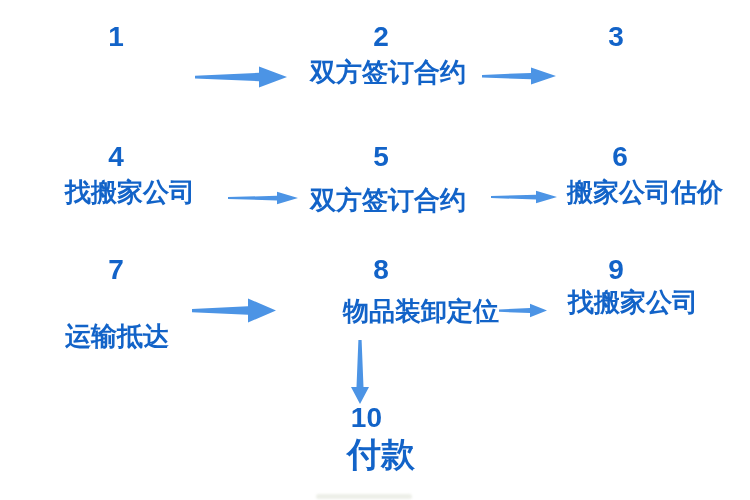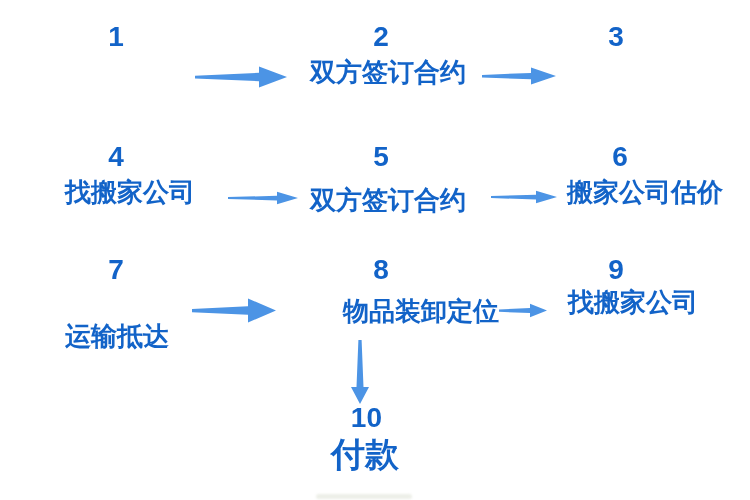--- a/index.html
+++ b/index.html
@@ -105,17 +105,17 @@
   </svg>
 
   <div class="num" style="left:594px; top:256px;">9</div>
   <div class="label" style="left:568px; top:288px;">找搬家公司</div>
 
   <svg class="arrow" style="left:350px; top:340px;" width="20" height="64" viewBox="0 0 20 64">
     <polygon points="8.4,0 11.6,0 13.5,47 19,47 10,64 1,47 6.5,47"></polygon>
   </svg>
 
   <div class="num" style="left:338px; top:404px;text-align:right;">10</div>
-  <div class="label-big" style="left:320px; top:436px;">付款</div>
+  <div class="label-big" style="left:336px; top:436px;">付款</div>
 
   <div class="artifact"></div>
 
 </div>
 
 </body></html>

